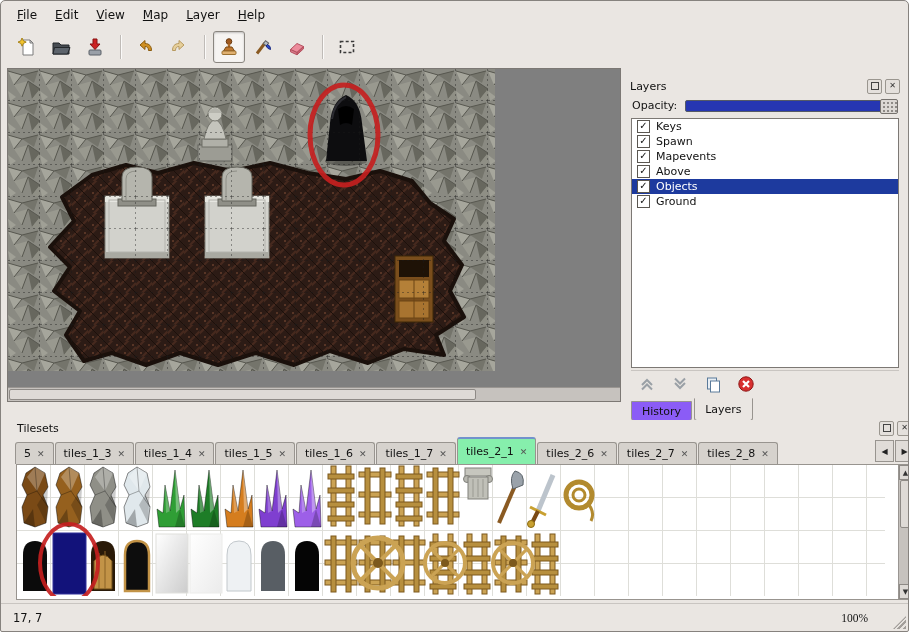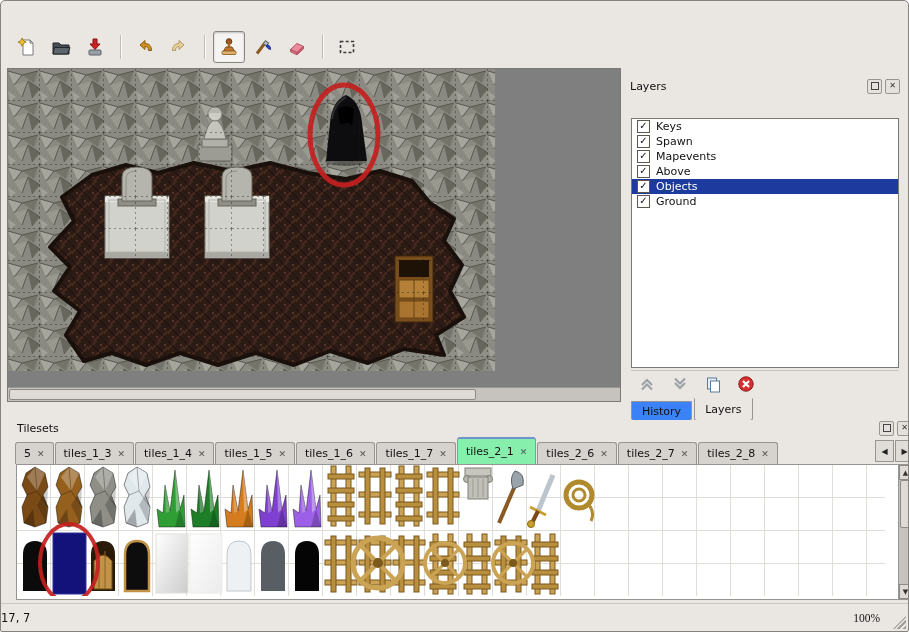--- a/index.html
+++ b/index.html
@@ -55,21 +55,21 @@
           border:1px solid #7c7874;overflow:hidden;}
   .layer-row{height:15px;display:flex;align-items:center;padding-left:3px;font-size:11px;}
   .layer-row.sel{background:#1d3a9e;color:#fff;}
   .cbx{width:11px;height:11px;border:1px solid #5a5650;background:#fff;margin:0 6px 0 2px;
        font-size:10px;line-height:9px;text-align:center;color:#111;flex:none;font-weight:bold;}
   .layer-tools{position:absolute;left:5px;right:5px;top:292px;height:26px;border-top:1px solid #c9c5c1;
        display:flex;align-items:center;gap:13px;padding-left:6px;}
   .ltool{width:20px;height:20px;display:flex;align-items:center;justify-content:center;}
   .dock-tabs{position:absolute;left:5px;bottom:2px;display:flex;align-items:flex-end;}
   .dtab{height:18px;padding:0 10px;font-size:11px;display:flex;align-items:center;
-        background:#3b82f6;border:1px solid #98948f;margin-right:2px;border-radius:0 0 3px 3px;}
+        background:#8b5cf6;border:1px solid #98948f;margin-right:2px;border-radius:0 0 3px 3px;}
   .dtab.active{background:#eae6e2;height:21px;border-top-color:#eae6e2;}
 
   
   .tabbar{position:absolute;left:2px;right:2px;top:18px;height:26px;display:flex;align-items:flex-end;}
   .ttab{height:21px;display:flex;align-items:center;gap:6px;padding:0 8px;background:#d6d2cd;
         border:1px solid #98948f;border-bottom:none;border-radius:3px 3px 0 0;font-size:11px;
         margin-right:1px;white-space:nowrap;}
   .ttab.active{background:#86efac;height:25px;border-top:2px solid #7292cc;}
   .ttab .x{font-size:9px;color:#555;}
   .tab-nav{margin-left:auto;display:flex;margin-bottom:2px;}
@@ -80,32 +80,40 @@
   .tiles-vscroll{position:absolute;right:0;top:0;bottom:0;width:13px;background:#c6c2be;
         border-left:1px solid #9a9692;}
   .vs-arrow{position:absolute;left:0;right:0;height:13px;display:flex;align-items:center;
         justify-content:center;font-size:7px;color:#333;background:#dedad6;border:1px solid #8e8a86;}
   .vs-up{top:0;} .vs-down{bottom:0;}
   .vs-thumb{position:absolute;left:1px;right:1px;top:15px;height:46px;background:#dedad6;
         border:1px solid #8e8a86;border-radius:2px;}
 
   
   .statusbar{position:absolute;left:0;right:0;bottom:0;height:27px;border-top:1px solid #c9c5c1;
-        display:flex;align-items:center;font-size:11.5px;padding:0 0;}
+        display:flex;align-items:center;font-size:11.5px;padding:0 12px;}
   .coords{flex:1;}
   .zoom{margin-right:28px;font-family:Liberation Serif, serif;}
   .grip{position:absolute;right:2px;bottom:2px;width:13px;height:13px;
         clip-path:polygon(100% 0,100% 100%,0 100%);
         background:repeating-linear-gradient(135deg,#a39f9b 0 2px,#e6e2de 2px 4px);}
 </style>
 </head>
 <body>
 
 <div class="window">
 
+  <div class="menubar">
+    <div class="menu-item"><span><u>F</u>ile</span></div>
+    <div class="menu-item"><span><u>E</u>dit</span></div>
+    <div class="menu-item"><span><u>V</u>iew</span></div>
+    <div class="menu-item"><span><u>M</u>ap</span></div>
+    <div class="menu-item"><span><u>L</u>ayer</span></div>
+    <div class="menu-item"><span><u>H</u>elp</span></div>
+  </div>
 
   <div class="toolbar">
     <div class="tbtn">
       <svg width="22" height="22">
         <path d="M7,4 h7 l3,3 v12 h-10 z" fill="#ffffff" stroke="#7a7a7a"></path>
         <path d="M14,4 l3,3 h-3 z" fill="#d8d8d8" stroke="#7a7a7a"></path>
         <path d="M6,2 l1.4,2.8 2.8,1.3 -2.8,1.3 -1.3,2.8 -1.3,-2.8 -2.8,-1.3 2.8,-1.3 z" fill="#f2c430" stroke="#a8841a"></path>
       </svg>
     </div>
     <div class="tbtn">
@@ -244,20 +252,26 @@
   <div class="dock" id="layersDock">
     <div class="dock-title">
       <span>Layers</span>
       <span class="spacer"></span>
       <span class="dock-btn">
           <span class="float-box"></span>
         </span>
       <span class="dock-btn">
           <span>✕</span>
         </span>
+    </div>
+    <div class="opacity-row">
+      <span>Opacity:</span>
+      <div class="slider">
+        <div class="handle"></div>
+      </div>
     </div>
     <div class="layer-list">
       <div class="layer-row">
         <span class="cbx">✓</span>
         <span>Keys</span>
       </div>
       <div class="layer-row">
         <span class="cbx">✓</span>
         <span>Spawn</span>
       </div>

